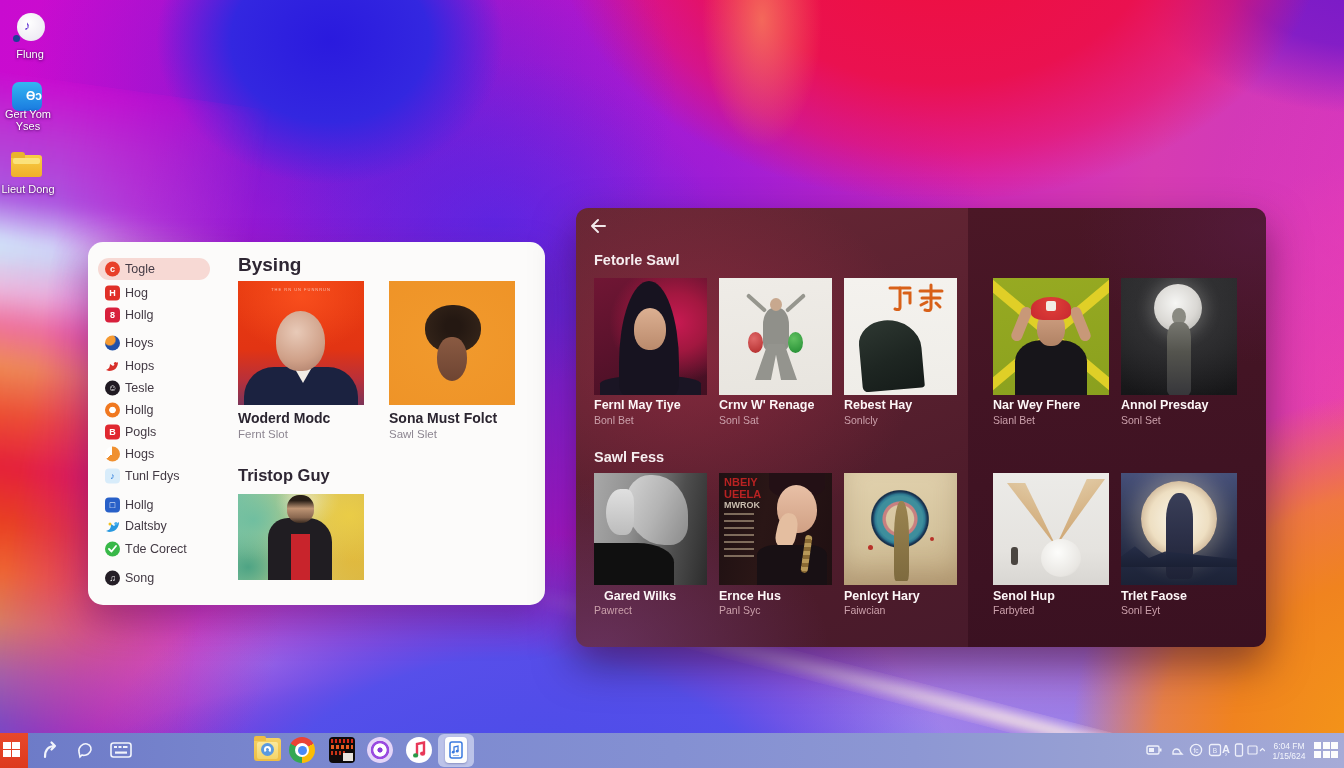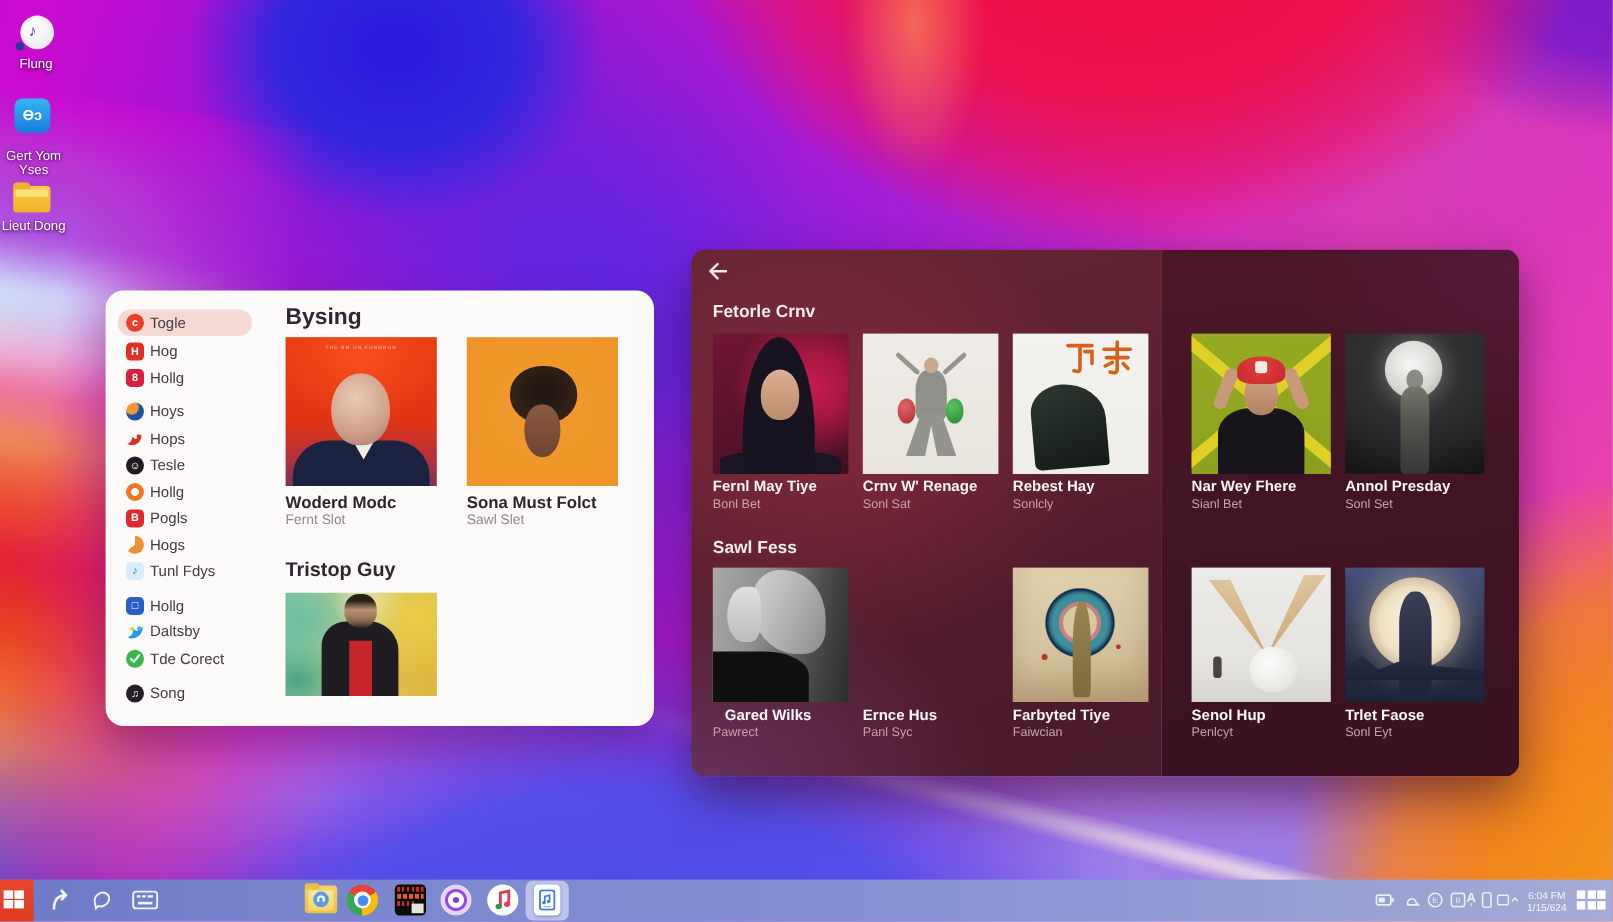--- a/index.html
+++ b/index.html
@@ -128,22 +128,22 @@
 </style></head>
 <body>
 <div id="wall"></div>
 <div id="ledge"></div>
 <div id="ray"></div>
 
 <div class="abs" style="left:17px;top:13px;width:28px;height:28px;border-radius:50%;background:radial-gradient(circle at 40% 35%,#ffffff 0%,#efecf4 70%,#ddd8e6 100%)"></div>
 <div class="abs" style="left:24px;top:18px;color:#5a2ad0;font-size:13px;font-weight:bold">♪</div>
 <div class="abs" style="left:13px;top:35px;width:7px;height:7px;border-radius:50%;background:#1c3f96"></div>
 <div class="dlbl" style="left:8px;top:48px;width:44px">Flung</div>
-<div class="abs" style="left:12px;top:82px;width:30px;height:29px;border-radius:7px;background:linear-gradient(180deg,#34b6f2 0%,#1a7ae0 100%);color:#fff;font-size:12px;text-align:center;line-height:29px;font-weight:bold">Ɵɔ</div>
-<div class="dlbl" style="left:0px;top:124px;width:56px">Gert Yom<br>Yses</div>
+<div class="abs" style="left:12px;top:82px;width:30px;height:29px;border-radius:7px;background:linear-gradient(180deg,#34b6f2 0%,#1a7ae0 100%);color:#fff;font-size:12px;text-align:right;line-height:29px;font-weight:bold">Ɵɔ</div>
+<div class="dlbl" style="left:0px;top:108px;width:56px">Gert Yom<br>Yses</div>
 <div class="abs" style="left:11px;top:155px;width:31px;height:22px;border-radius:3px;background:linear-gradient(180deg,#f8ce46 0%,#f0b02a 100%)"></div>
 <div class="abs" style="left:11px;top:152px;width:14px;height:6px;border-radius:3px 3px 0 0;background:#eab32e"></div>
 <div class="abs" style="left:13px;top:158px;width:27px;height:6px;background:#fbe27a;border-radius:2px"></div>
 <div class="dlbl" style="left:-3px;top:183px;width:62px">Lieut Dong</div>
 
 <div id="w1">
   <div class="abs" style="left:10px;top:16px;width:112px;height:22px;border-radius:11px;background:#f7d9d4"></div>
   <div class="sic rnd" style="top:27px;background:#e8402a">c</div>
     <div class="sit" style="top:27px">Togle</div>
   <div class="sic" style="top:51px;background:#e03028">H</div>
@@ -205,21 +205,21 @@
       <div class="hed"></div>
     </div>
 </div>
 
 <div id="w2">
   <div id="w2l"></div>
   <div id="w2r"></div>
   <svg class="abs" style="left:13px;top:10px" width="18" height="16" viewBox="0 0 18 16">
       <path d="M9 2 L3 8 L9 14 M3 8 L16 8" stroke="#f2e8ea" stroke-width="2" fill="none" stroke-linecap="round" stroke-linejoin="round"></path>
     </svg>
-  <div class="dh" style="left:18px;top:44px">Fetorle Crnv</div>
+  <div class="dh" style="left:18px;top:44px">Fetorle Sawl</div>
   <div class="cv" id="d11">
       <div class="bdy"></div>
       <div class="hood"></div>
       <div class="fc"></div>
     </div>
   <div class="cv" id="d12">
       <div class="arm1"></div>
       <div class="arm2"></div>
       <div class="bod"></div>
       <div class="hd2"></div>
@@ -266,20 +266,30 @@
   <div class="dt" style="left:417px;top:190px">Nar Wey Fhere</div>
     <div class="ds" style="left:417px;top:206px">Sianl Bet</div>
   <div class="dt" style="left:545px;top:190px">Annol Presday</div>
     <div class="ds" style="left:545px;top:206px">Sonl Set</div>
   <div class="dh" style="left:18px;top:241px">Sawl Fess</div>
   <div class="cv" id="d21">
       <div class="hr"></div>
       <div class="fce"></div>
       <div class="trt"></div>
     </div>
+  <div class="cv" id="d22">
+      <div class="ltx"></div>
+      <div class="rtx">NBEIY UEELA</div>
+      <div class="wtx">MWROK</div>
+      <div class="hr3"></div>
+      <div class="fc3"></div>
+      <div class="hnd"></div>
+      <div class="bdy"></div>
+      <div class="chn"></div>
+    </div>
   <div class="cv" id="d23">
       <div class="rng"></div>
       <div class="tot"></div>
       <div class="sp1"></div>
       <div class="sp2"></div>
     </div>
   <div class="cv" id="d24">
       <div class="w1a"></div>
       <div class="w2a"></div>
       <div class="vas"></div>
@@ -287,24 +297,24 @@
     </div>
   <div class="cv" id="d25">
       <div class="mn2"></div>
       <div class="fg2"></div>
       <div class="mts"></div>
     </div>
   <div class="dt" style="left:28px;top:381px">Gared Wilks</div>
     <div class="ds" style="left:18px;top:396px">Pawrect</div>
   <div class="dt" style="left:143px;top:381px">Ernce Hus</div>
     <div class="ds" style="left:143px;top:396px">Panl Syc</div>
-  <div class="dt" style="left:268px;top:381px">Farbyted Tiye</div>
+  <div class="dt" style="left:268px;top:381px">Penlcyt Hary</div>
     <div class="ds" style="left:268px;top:396px">Faiwcian</div>
   <div class="dt" style="left:417px;top:381px">Senol Hup</div>
-    <div class="ds" style="left:417px;top:396px">Penlcyt</div>
+    <div class="ds" style="left:417px;top:396px">Farbyted</div>
   <div class="dt" style="left:545px;top:381px">Trlet Faose</div>
     <div class="ds" style="left:545px;top:396px">Sonl Eyt</div>
 </div>
 
 <div id="tb">
   <div class="abs" style="left:0;top:0;width:28px;height:35px;background:linear-gradient(180deg,#e8482b 0%,#dd3a1e 100%)"></div>
   <div class="abs" style="left:3px;top:9px;width:8px;height:7px;background:#fff"></div>
   <div class="abs" style="left:12px;top:9px;width:8px;height:7px;background:#fff"></div>
   <div class="abs" style="left:3px;top:17px;width:8px;height:7px;background:#fff"></div>
   <div class="abs" style="left:12px;top:17px;width:8px;height:7px;background:#fff"></div>

